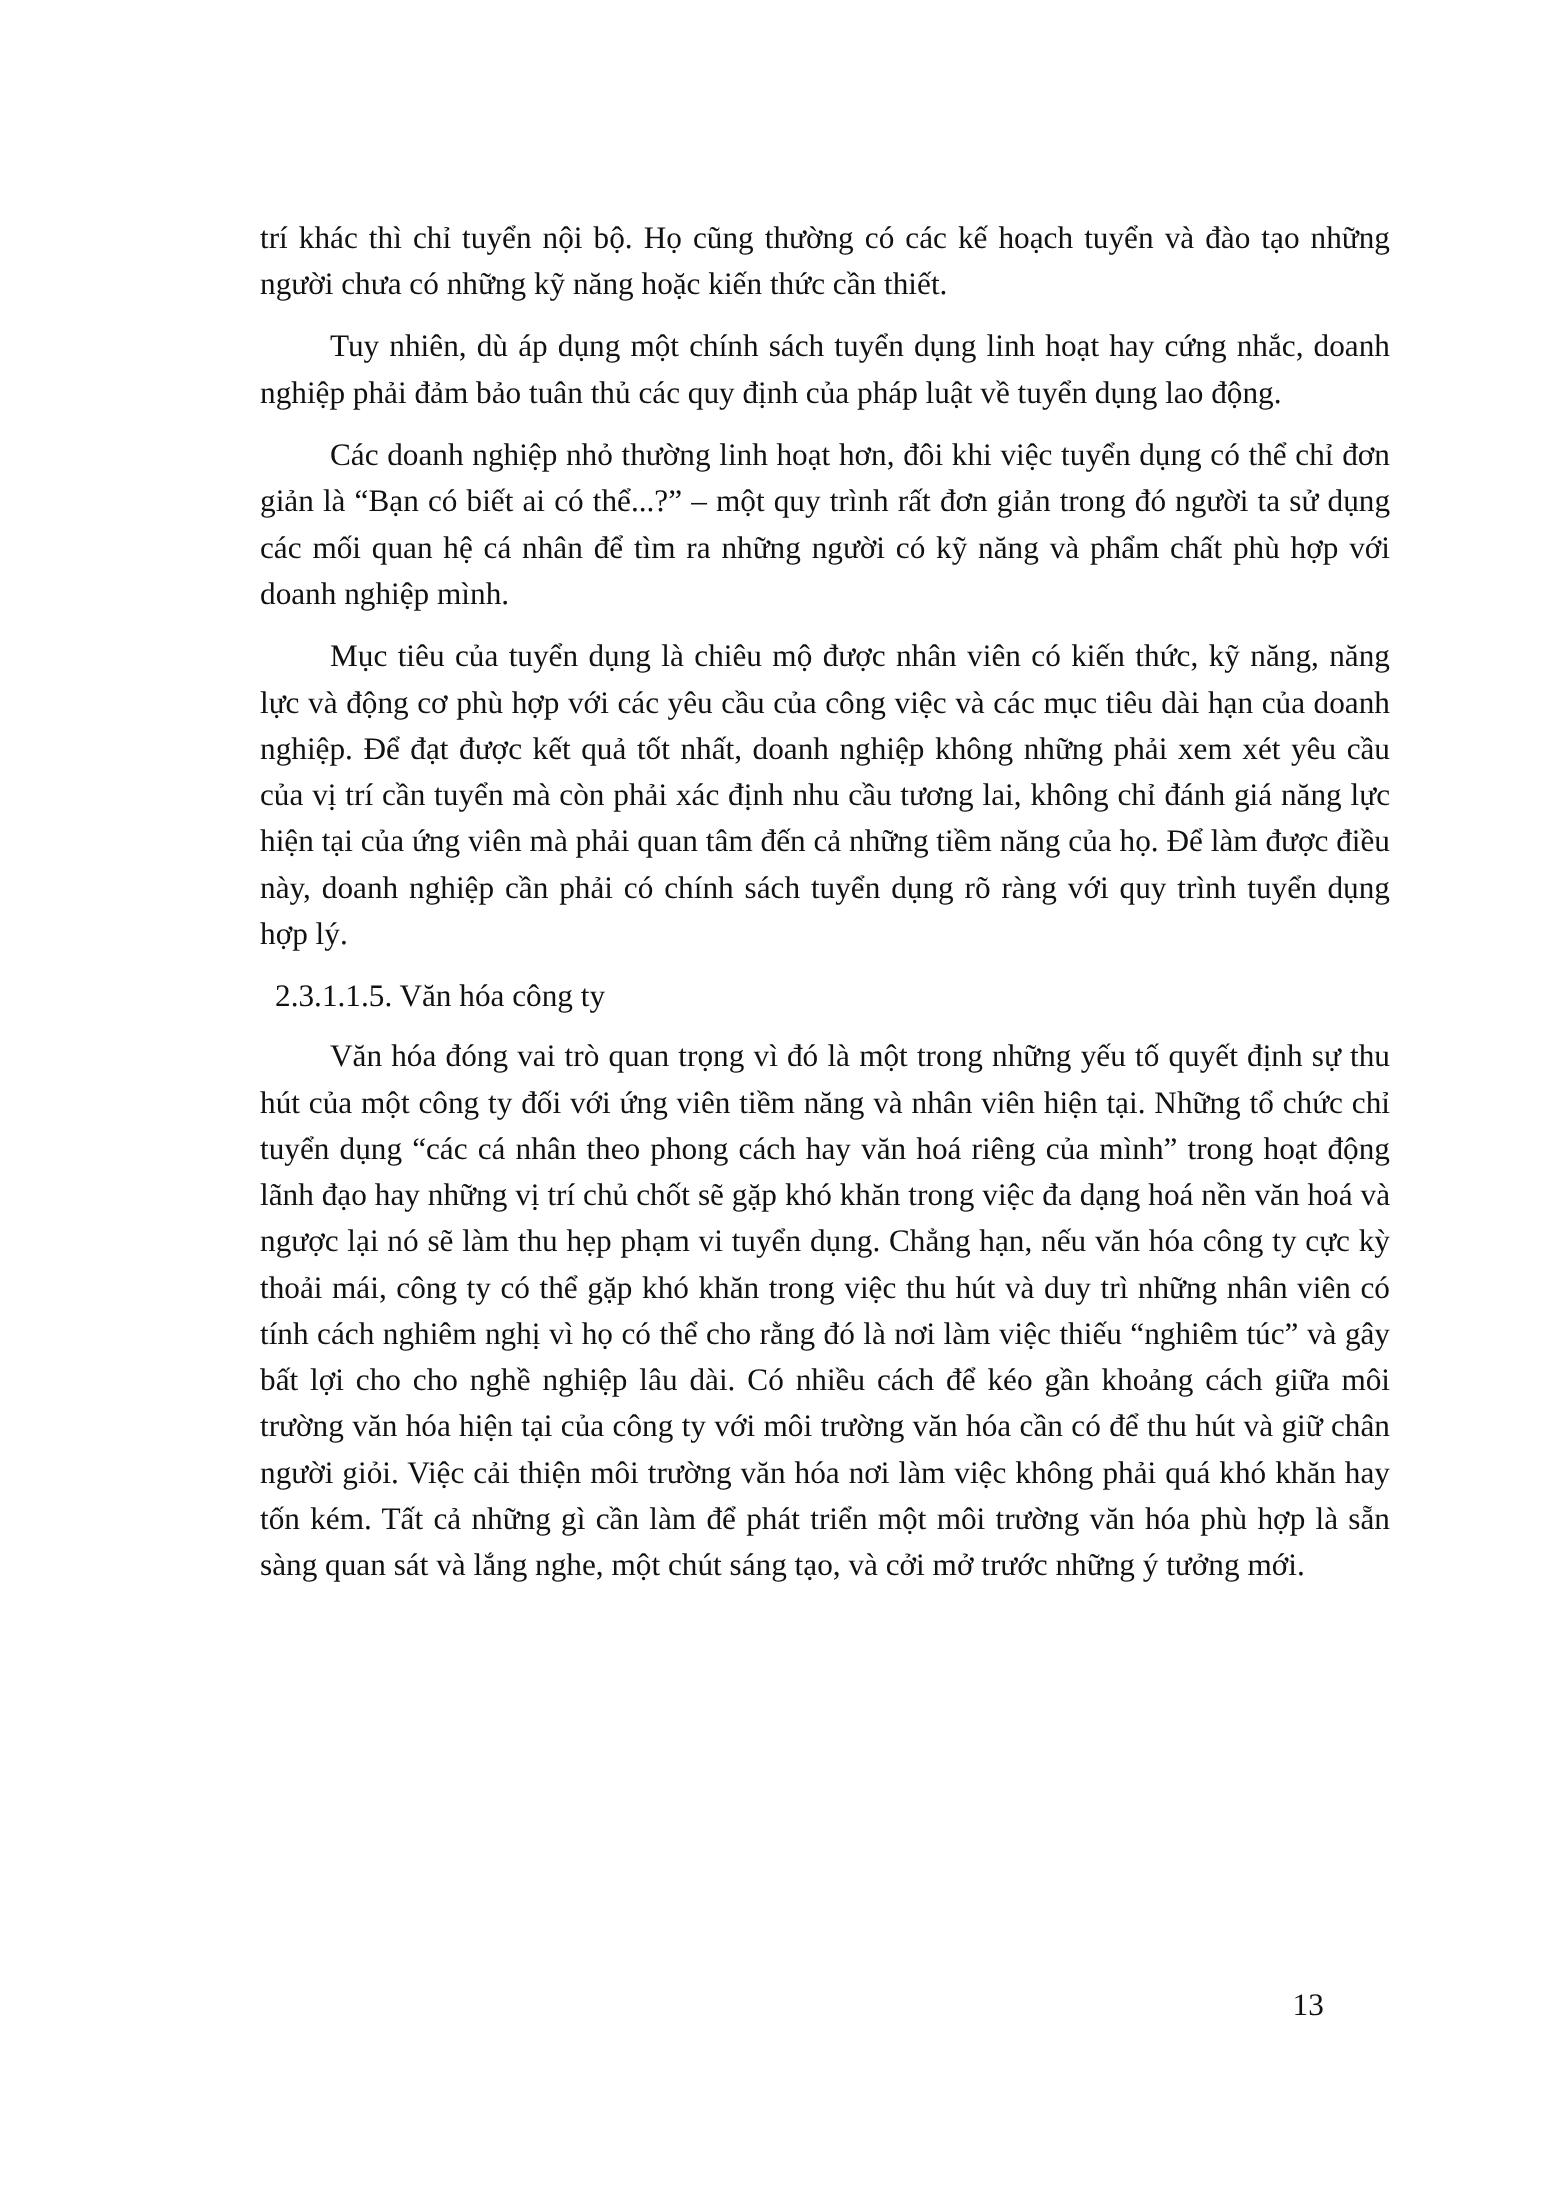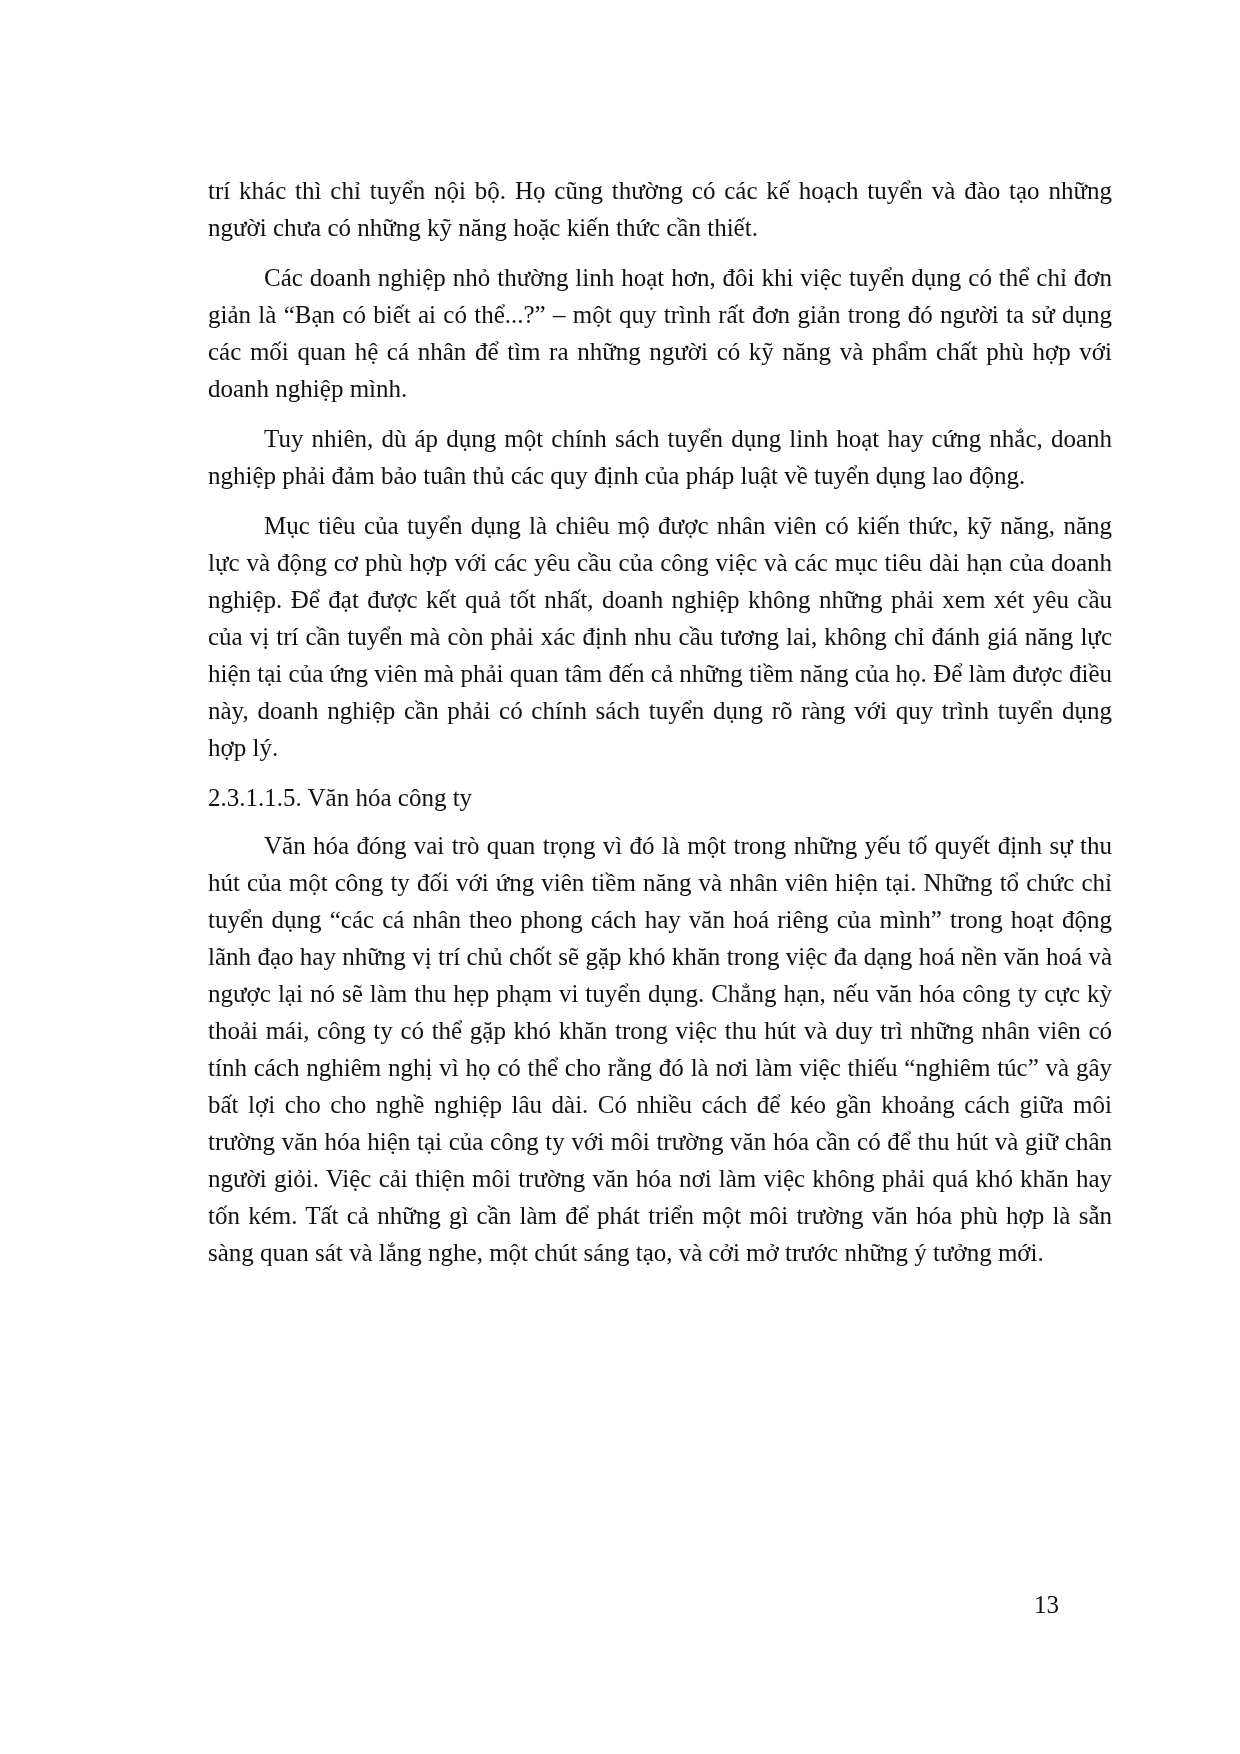--- a/index.html
+++ b/index.html
@@ -27,36 +27,36 @@
       text-align: justify;
       margin: 0 0 13px 0;
       text-indent: 56px;
     }
     .para.no-indent {
       text-indent: 0;
     }
     .heading {
       font-size: 25px;
       line-height: 37px;
-      margin: 0 0 11px 0;
+      margin: 0 0 11px 12px;
       text-indent: 0;
     }
     .page-number {
       position: absolute;
       left: 1034px;
       top: 1590px;
       font-size: 25px;
       line-height: 30px;
     }
   </style>
 </head>
 <body>
 
 <div class="page">
   <p class="para no-indent">trí khác thì chỉ tuyển nội bộ. Họ cũng thường có các kế hoạch tuyển và đào tạo những người chưa có những kỹ năng hoặc kiến thức cần thiết.</p>
+  <p class="para">Tuy nhiên, dù áp dụng một chính sách tuyển dụng linh hoạt hay cứng nhắc, doanh nghiệp phải đảm bảo tuân thủ các quy định của pháp luật về tuyển dụng lao động.</p>
   <p class="para">Các doanh nghiệp nhỏ thường linh hoạt hơn, đôi khi việc tuyển dụng có thể chỉ đơn giản là “Bạn có biết ai có thể...?” – một quy trình rất đơn giản trong đó người ta sử dụng các mối quan hệ cá nhân để tìm ra những người có kỹ năng và phẩm chất phù hợp với doanh nghiệp mình.</p>
-  <p class="para">Tuy nhiên, dù áp dụng một chính sách tuyển dụng linh hoạt hay cứng nhắc, doanh nghiệp phải đảm bảo tuân thủ các quy định của pháp luật về tuyển dụng lao động.</p>
   <p class="para">Mục tiêu của tuyển dụng là chiêu mộ được nhân viên có kiến thức, kỹ năng, năng lực và động cơ phù hợp với các yêu cầu của công việc và các mục tiêu dài hạn của doanh nghiệp. Để đạt được kết quả tốt nhất, doanh nghiệp không những phải xem xét yêu cầu của vị trí cần tuyển mà còn phải xác định nhu cầu tương lai, không chỉ đánh giá năng lực hiện tại của ứng viên mà phải quan tâm đến cả những tiềm năng của họ. Để làm được điều này, doanh nghiệp cần phải có chính sách tuyển dụng rõ ràng với quy trình tuyển dụng hợp lý.</p>
   <p class="heading">2.3.1.1.5. Văn hóa công ty</p>
   <p class="para">Văn hóa đóng vai trò quan trọng vì đó là một trong những yếu tố quyết định sự thu hút của một công ty đối với ứng viên tiềm năng và nhân viên hiện tại. Những tổ chức chỉ tuyển dụng “các cá nhân theo phong cách hay văn hoá riêng của mình” trong hoạt động lãnh đạo hay những vị trí chủ chốt sẽ gặp khó khăn trong việc đa dạng hoá nền văn hoá và ngược lại nó sẽ làm thu hẹp phạm vi tuyển dụng. Chẳng hạn, nếu văn hóa công ty cực kỳ thoải mái, công ty có thể gặp khó khăn trong việc thu hút và duy trì những nhân viên có tính cách nghiêm nghị vì họ có thể cho rằng đó là nơi làm việc thiếu “nghiêm túc” và gây bất lợi cho cho nghề nghiệp lâu dài. Có nhiều cách để kéo gần khoảng cách giữa môi trường văn hóa hiện tại của công ty với môi trường văn hóa cần có để thu hút và giữ chân người giỏi. Việc cải thiện môi trường văn hóa nơi làm việc không phải quá khó khăn hay tốn kém. Tất cả những gì cần làm để phát triển một môi trường văn hóa phù hợp là sẵn sàng quan sát và lắng nghe, một chút sáng tạo, và cởi mở trước những ý tưởng mới.</p>
 </div>
 
 <div class="page-number">13</div>
 
 </body></html>

